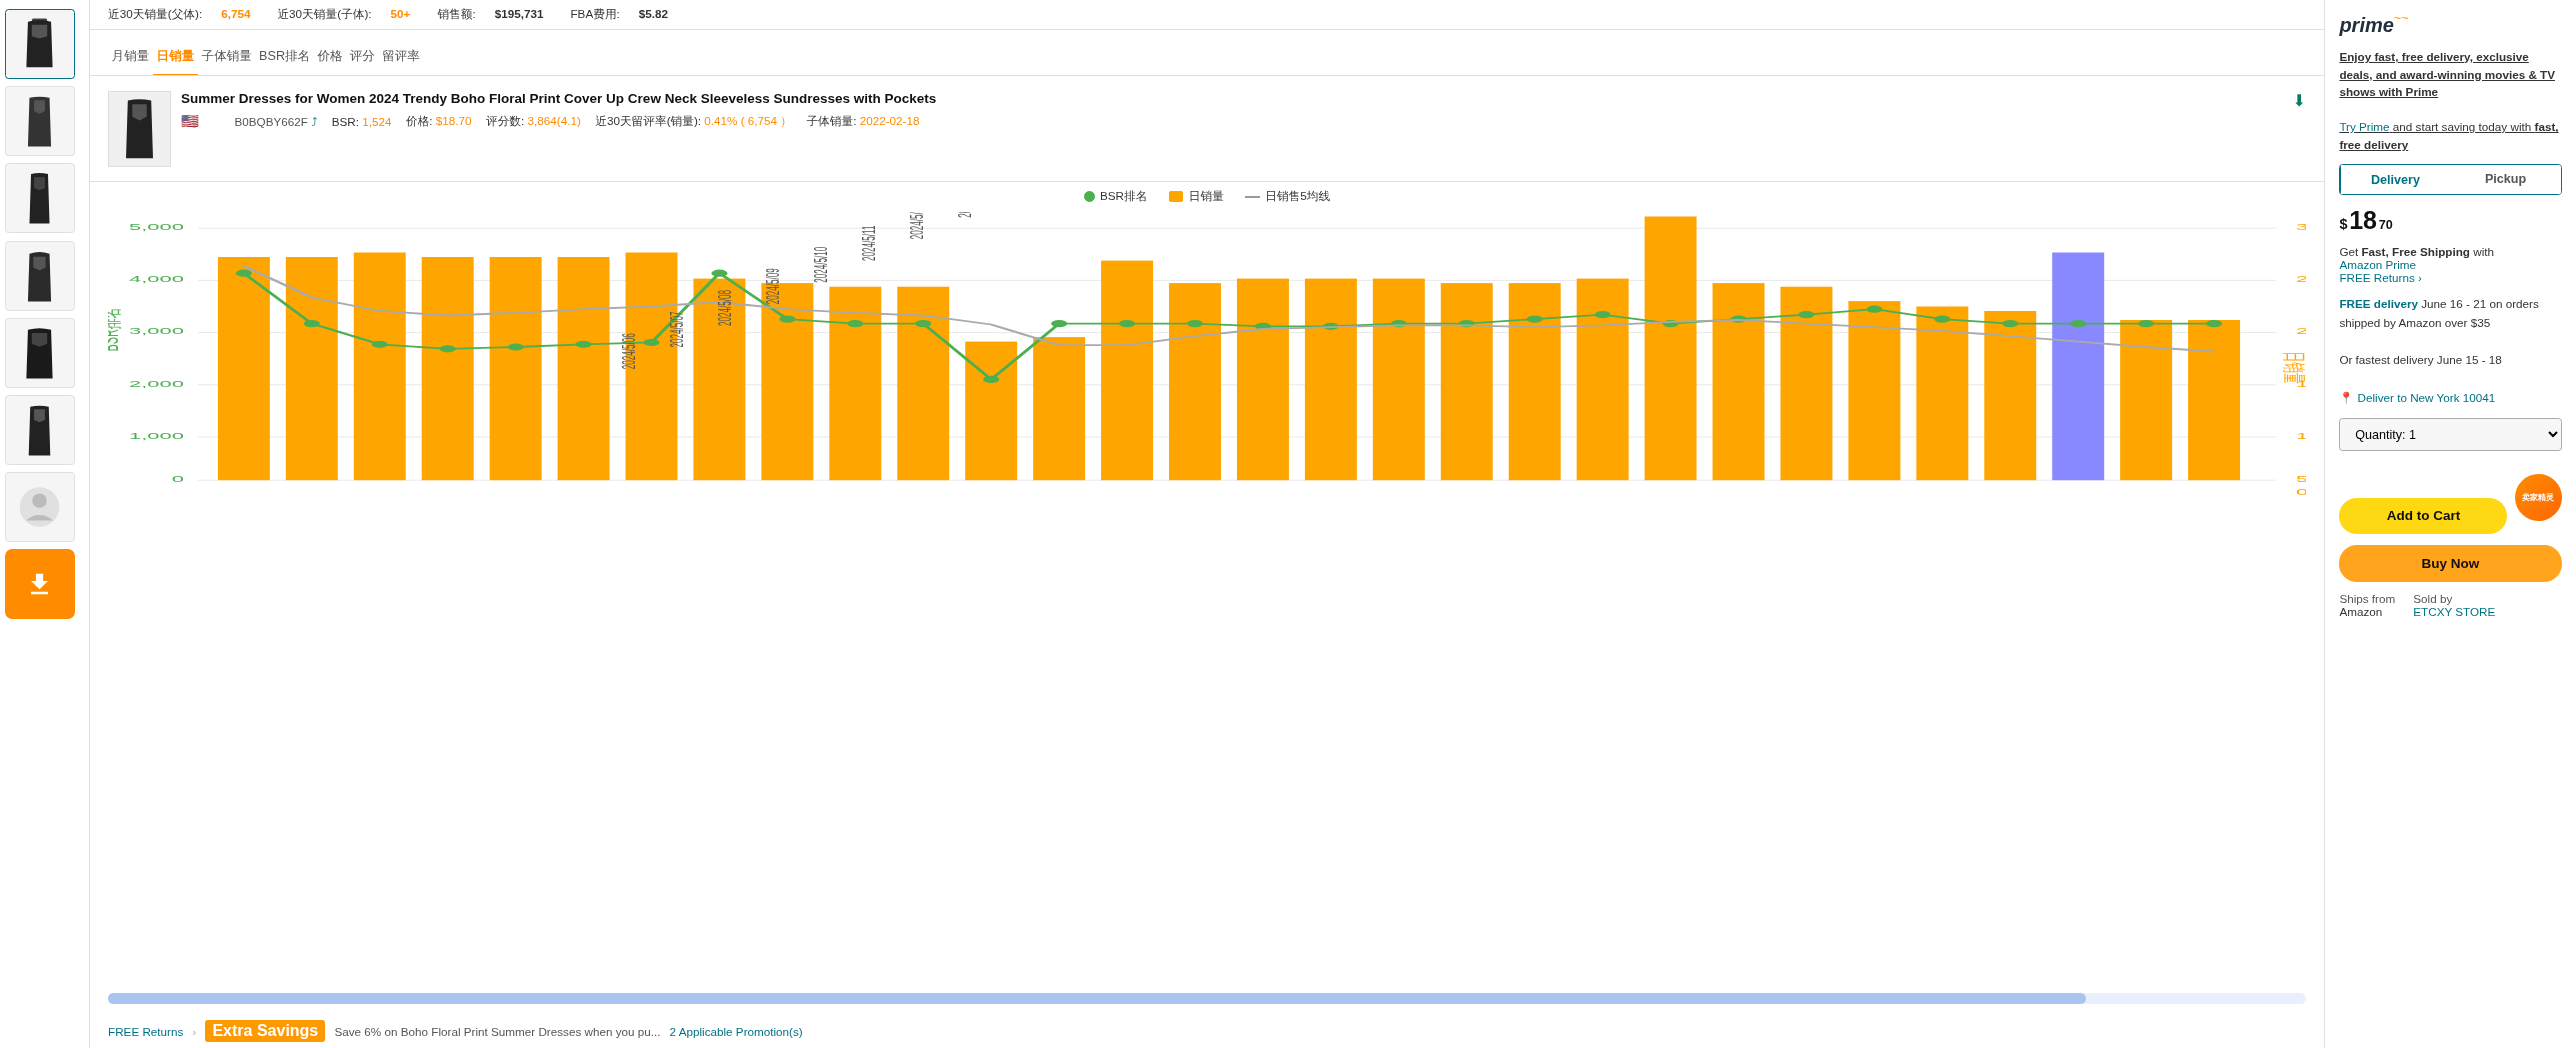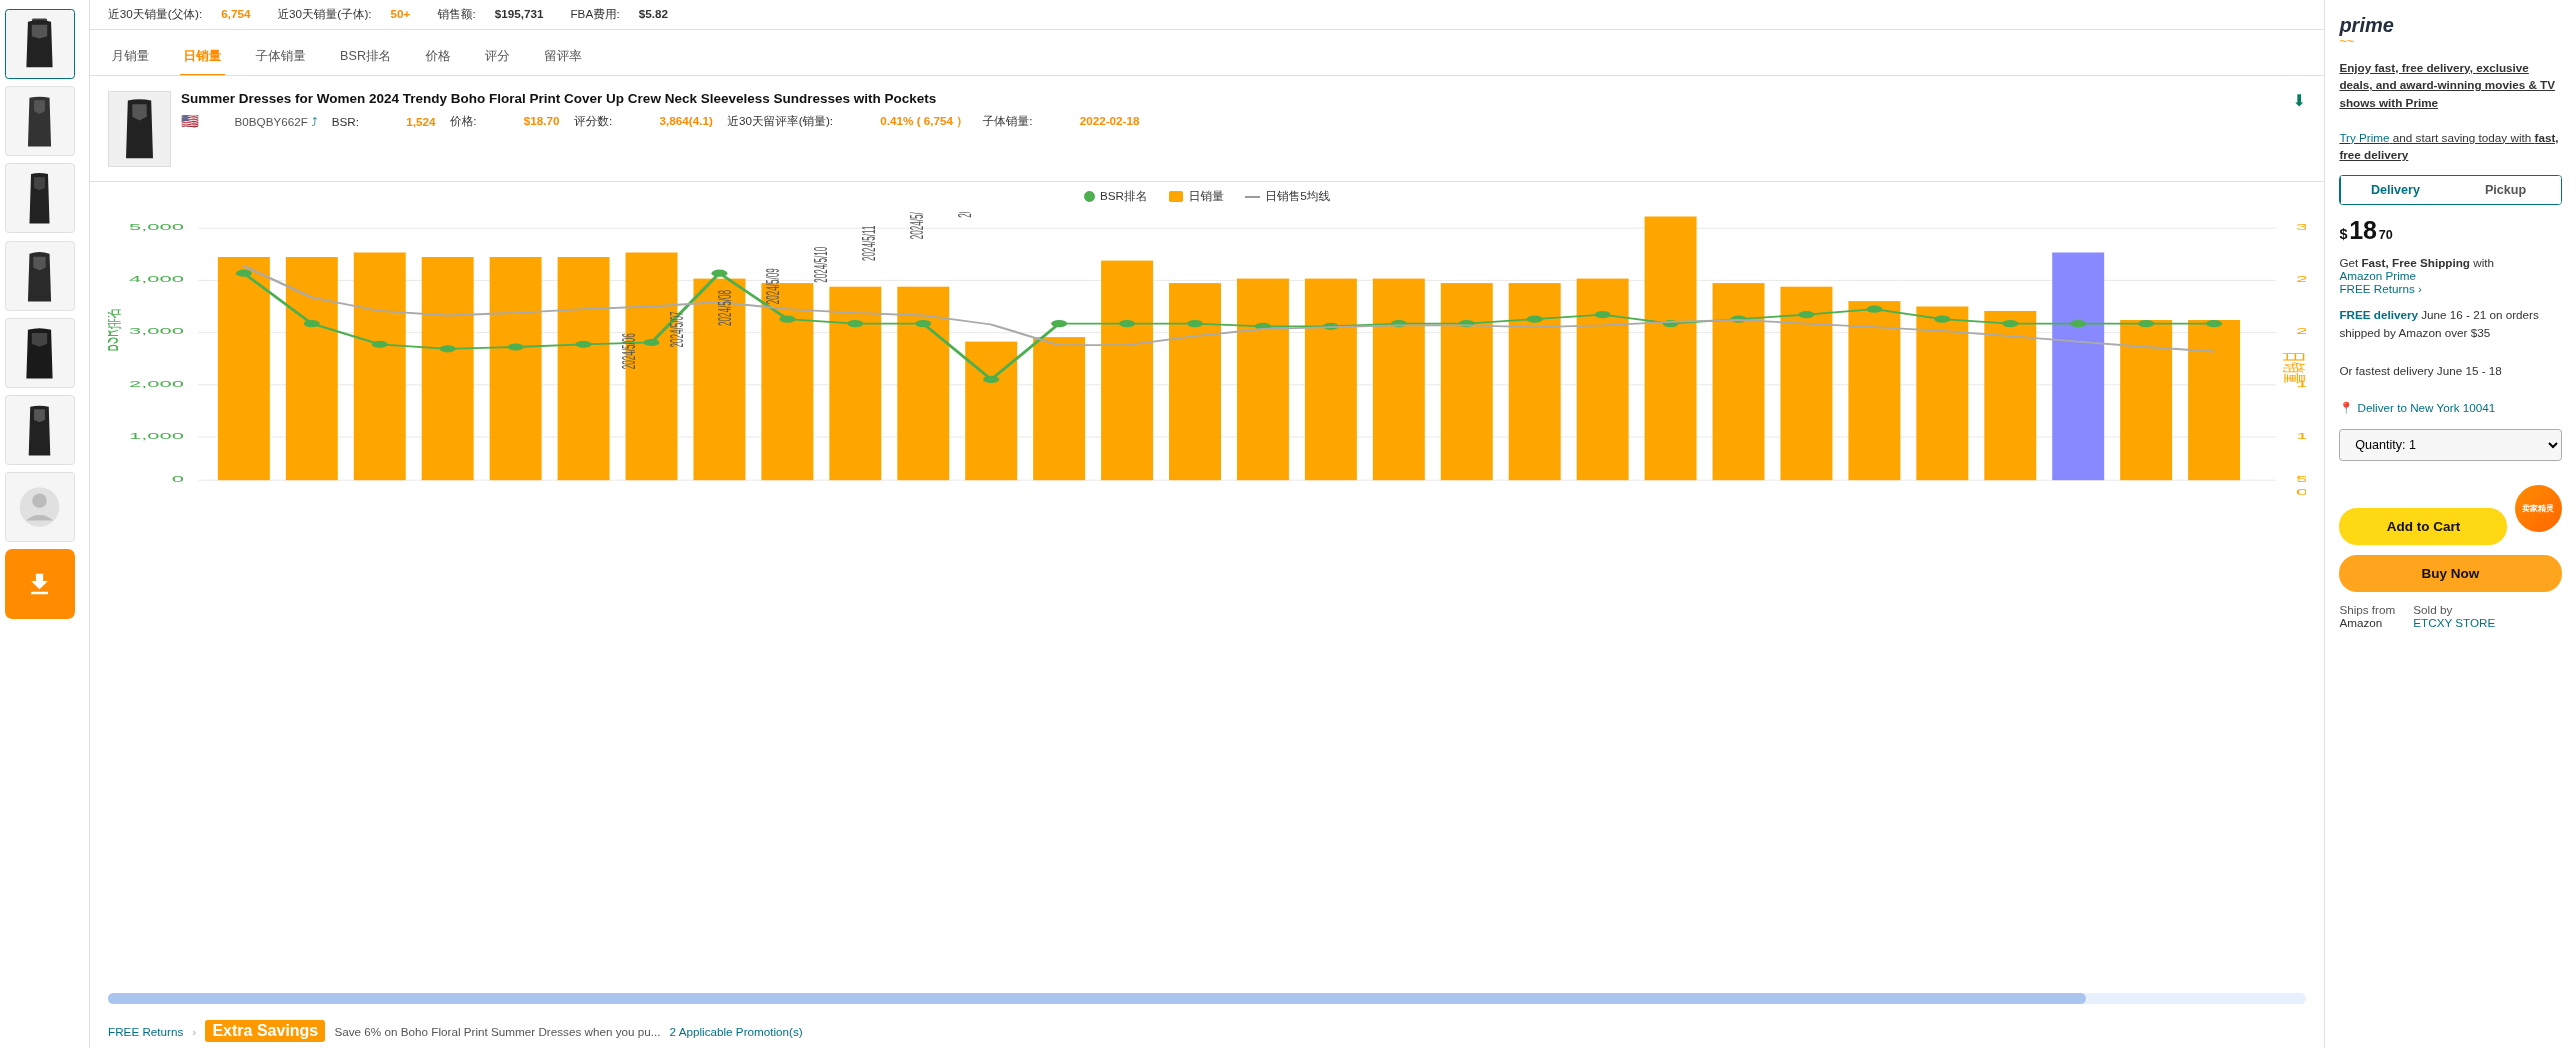--- a/index.html
+++ b/index.html
@@ -81,21 +81,20 @@
       gap: 19px;
     }
     
     .stat-label { color: #333; }
     .stat-value-orange { color: #FF8C00; font-weight: bold; }
     .stat-value-black { color: #333; font-weight: bold; }
     
     
     .tab-nav {
       display: flex;
-      gap: 27px;
       padding: 10.8px 18px 0;
       border-bottom: 0.9px solid #e0e0e0;
     }
     
     .tab-item {
       padding: 7.2px 3.6px 9px;
       cursor: pointer;
       color: #555;
       font-size: 12.6px;
     }
@@ -146,21 +145,21 @@
       display: flex;
       align-items: center;
       gap: 3.6px;
     }
     
     .us-flag { font-size: 14.4px; }
     .asin-text { color: #555; font-size: 11.7px; margin-left: 32px; }
     .share-icon { color: #007185; cursor: pointer; }
     
     .meta-item { font-size: 11.7px; color: #333; }
-    .meta-orange { color: #FF8C00; font-weight: bold; margin-left: 44px; }
+    .meta-orange { color: #FF8C00; font-weight: normal; }
     
     .download-icon-sm {
       color: #067D62;
       cursor: pointer;
       font-size: 16px;
     }
     
     
     .chart-legend {
       display: flex;
@@ -258,21 +257,21 @@
     }
     
     .prime-header {
       display: flex;
       align-items: center;
       gap: 7.2px;
     }
     
     .prime-logo {
       display: flex;
-      flex-direction: column;
+      flex-direction: row;
       align-items: flex-start;
     }
     
     .prime-text {
       color: #232F3E;
       font-size: 20px;
       font-weight: bold;
       font-style: italic;
     }
     

